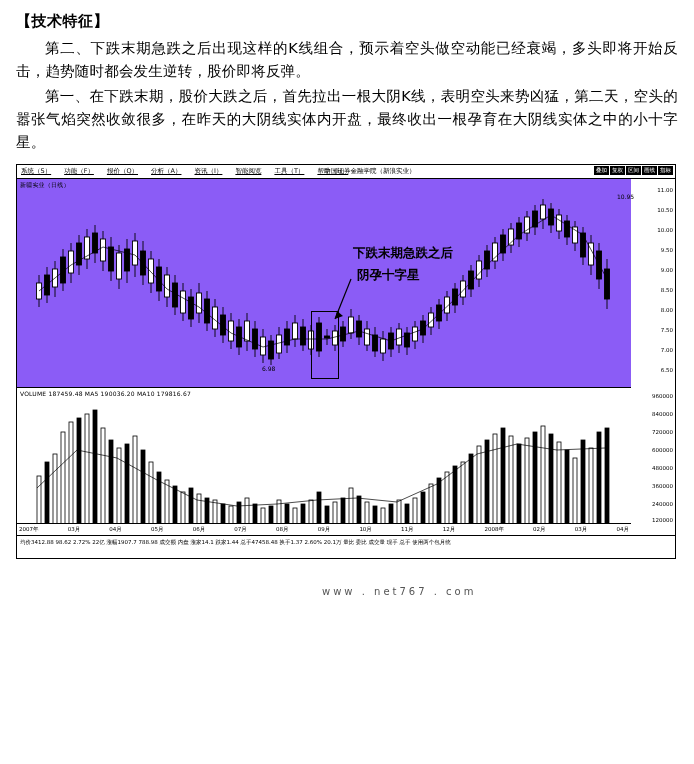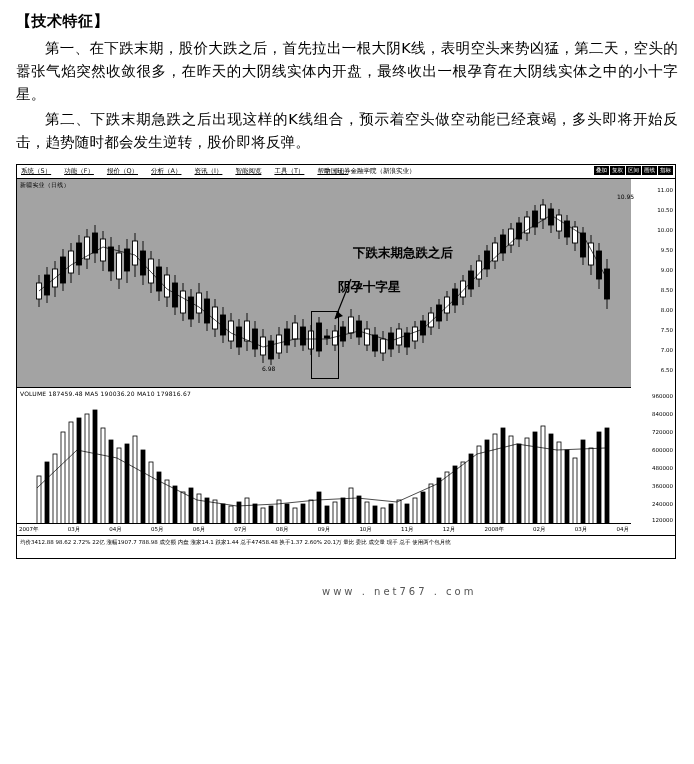--- a/index.html
+++ b/index.html
@@ -93,21 +93,21 @@
     height: 369px;
     background: #fff;
   }
   .price-pane {
     position: absolute;
     left: 0; top: 0;
     width: 614px;
     height: 208px;
     border-bottom: 1px solid #000;
     border-right: 1px solid #000;
-    background: #a3a3a3;
+    background: #8b5cf6;
     overflow: hidden;
   }
   .vol-pane {
     position: absolute;
     left: 0; top: 209px;
     width: 614px;
     height: 147px;
     border-right: 1px solid #000;
     border-bottom: 1px solid #000;
     background: #fff;
@@ -235,22 +235,22 @@
   }
   svg.overlay { position: absolute; left:0; top:0; }
 </style>
 </head>
 <body>
 
 <div class="page">
 
   <div class="section-head">【技术特征】</div>
 
+  <div class="para">第二、下跌末期急跌之后出现这样的K线组合，预示着空头做空动能已经衰竭，多头即将开始反击，趋势随时都会发生逆转，股价即将反弹。</div>
   <div class="para">第一、在下跌末期，股价大跌之后，首先拉出一根大阴K线，表明空头来势凶猛，第二天，空头的嚣张气焰突然收敛很多，在昨天的大阴线实体内开盘，最终收出一根孕育在大阴线实体之中的小十字星。</div>
-  <div class="para">第二、下跌末期急跌之后出现这样的K线组合，预示着空头做空动能已经衰竭，多头即将开始反击，趋势随时都会发生逆转，股价即将反弹。</div>
 
 
   <div class="figure">
 
     <div class="menubar">
       <span class="mi">系统（S）</span>
       <span class="mi">功能（F）</span>
       <span class="mi">报价（Q）</span>
       <span class="mi">分析（A）</span>
       <span class="mi">资讯（I）</span>
@@ -425,21 +425,21 @@
 
             <polyline points="22,112 54,86 86,68 118,76 150,110 182,128 214,154 246,168 278,160 310,160 342,152 374,162 406,150 438,120 470,86 502,56 534,36 566,56 590,100" stroke="#000" stroke-width="0.7" fill="none"></polyline>
           </g>
         </svg>
 
         <div class="price-label" style="left:245px; top:186px;">6.98</div>
 
         <div class="hl-box" style="left:294px; top:132px; width:26px; height:66px;"></div>
 
         <div class="annot" style="left:336px; top:66px;">下跌末期急跌之后</div>
-        <div class="annot" style="left:321px; top:88px;margin-top:12px;">阴孕十字星</div>
+        <div class="annot" style="left:340px; top:88px;">阴孕十字星</div>
         <svg class="overlay" width="614" height="208">
           <line x1="334" y1="100" x2="318" y2="140" stroke="#000" stroke-width="1.2"></line>
           <polygon points="318,140 320,132 326,137" fill="#000"></polygon>
         </svg>
       </div>
 
       <div class="vol-pane">
         <div class="pane-label">VOLUME 187459.48  MA5 190036.20  MA10 179816.67</div>
         <svg class="overlay" width="614" height="147">
           <g stroke="#000" stroke-width="0.8">

